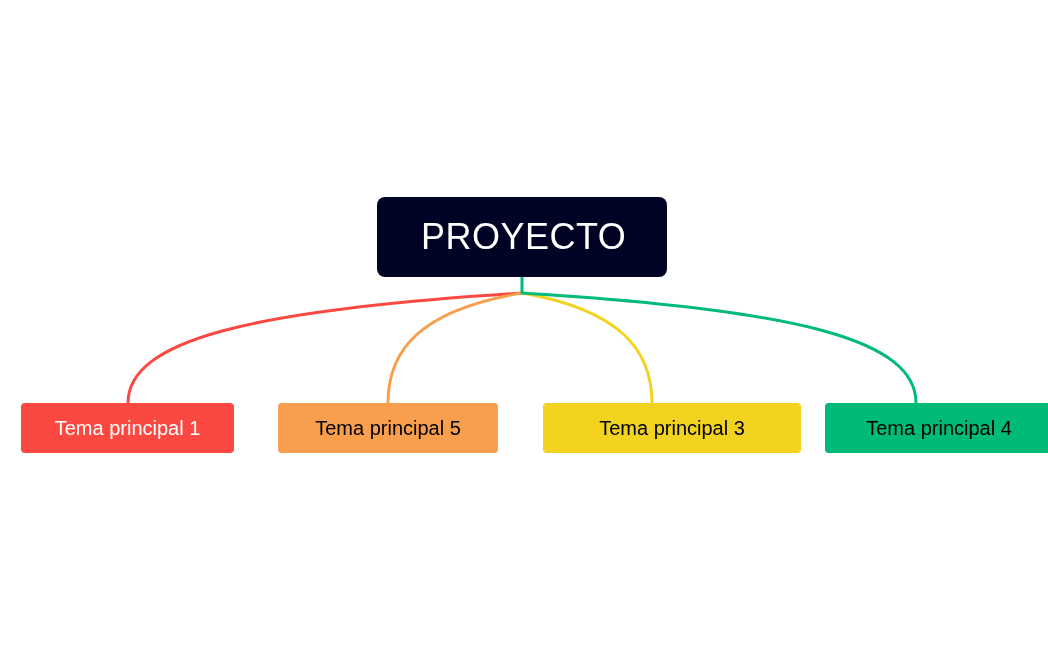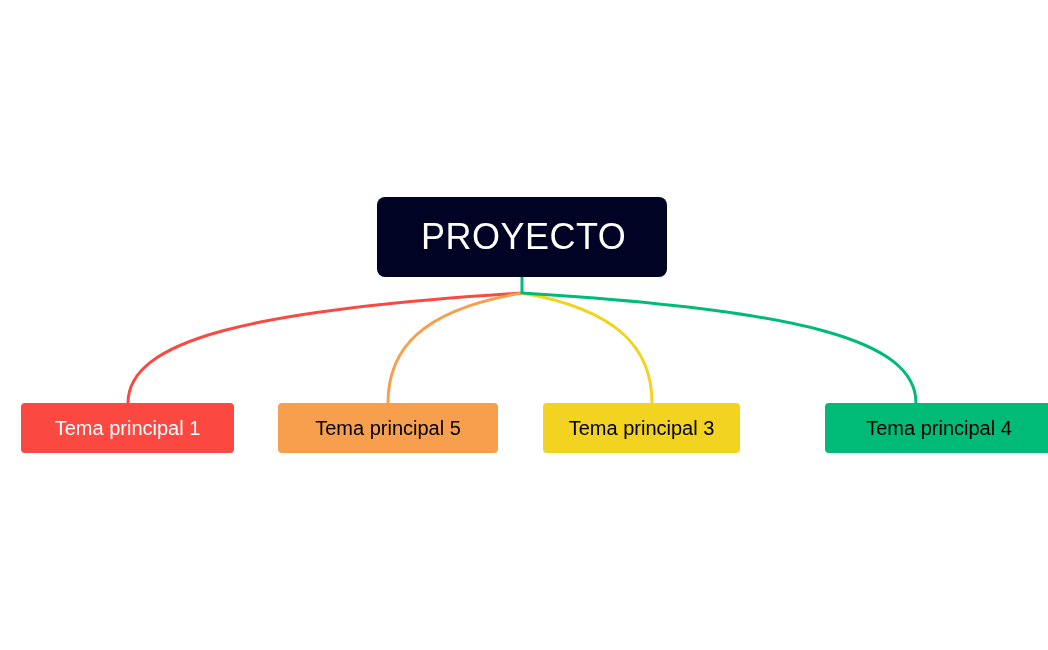--- a/index.html
+++ b/index.html
@@ -34,18 +34,18 @@
 <div class="root">
   <span>PROYECTO</span>
 </div>
 
 <div class="topic" style="left:21px;width:213px;background:#fb4840;">
   <span style="color:#ffffff;">Tema principal 1</span>
 </div>
 <div class="topic" style="left:278px;width:220px;background:#f79f4d;">
   <span style="color:#000000;">Tema principal 5</span>
 </div>
-<div class="topic" style="left:543px;width:197px;background:#f1d320;">
+<div class="topic" style="left:543px;width:258px;background:#f1d320;">
   <span style="color:#000000;">Tema principal 3</span>
 </div>
 <div class="topic" style="left:825px;width:228px;background:#00ba78;">
   <span style="color:#000000;">Tema principal 4</span>
 </div>
 
 </body></html>

